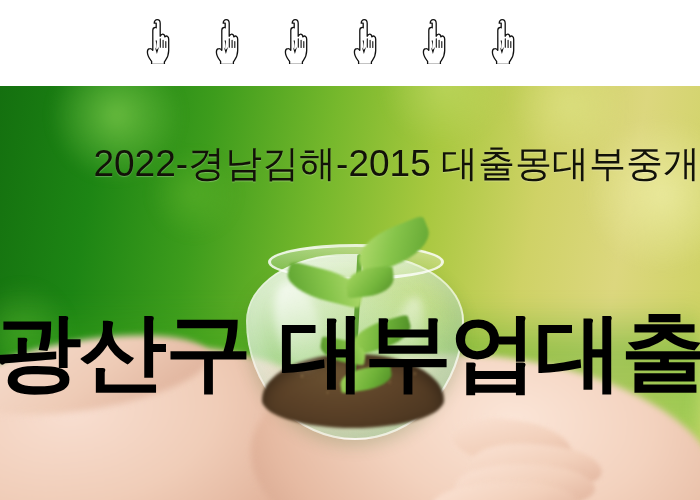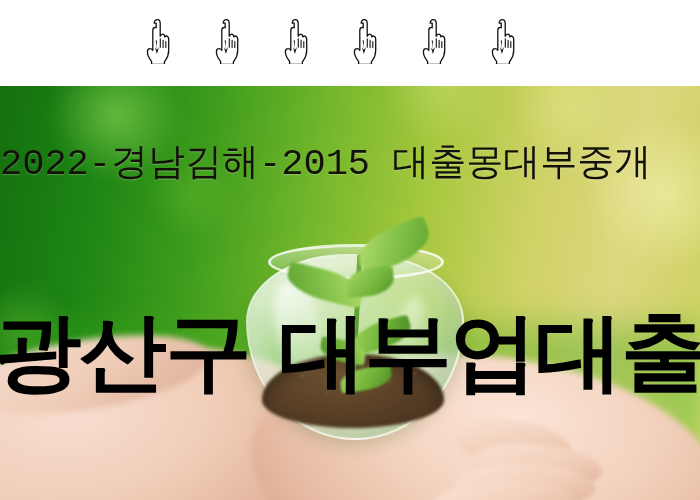--- a/index.html
+++ b/index.html
@@ -271,22 +271,22 @@
     transform: rotate(10deg); border-radius: 10% 58% 10% 58%; }
   .leaf-f { left: 40px;  top: 132px; width: 52px; height: 22px;
     background: linear-gradient(125deg, #a3d45c 0%, #6fb238 60%, #4e8c25 100%);
     transform: rotate(-8deg); }
 
   
   #subtitle {
     position: absolute;
     left: 0; right: 0;
     top: 142px;
-    text-align: left;
-    font-family: Liberation Mono, monospace;
+    text-align: right;
+    font-family: Liberation Sans, sans-serif;
     font-size: 37px;
     line-height: 44px;
     letter-spacing: 0px;
     color: #121208;
     white-space: nowrap;
     z-index: 25;
     text-shadow: 0 1px 1px rgba(255,255,255,0.25);
   }
   #headline {
     position: absolute;

